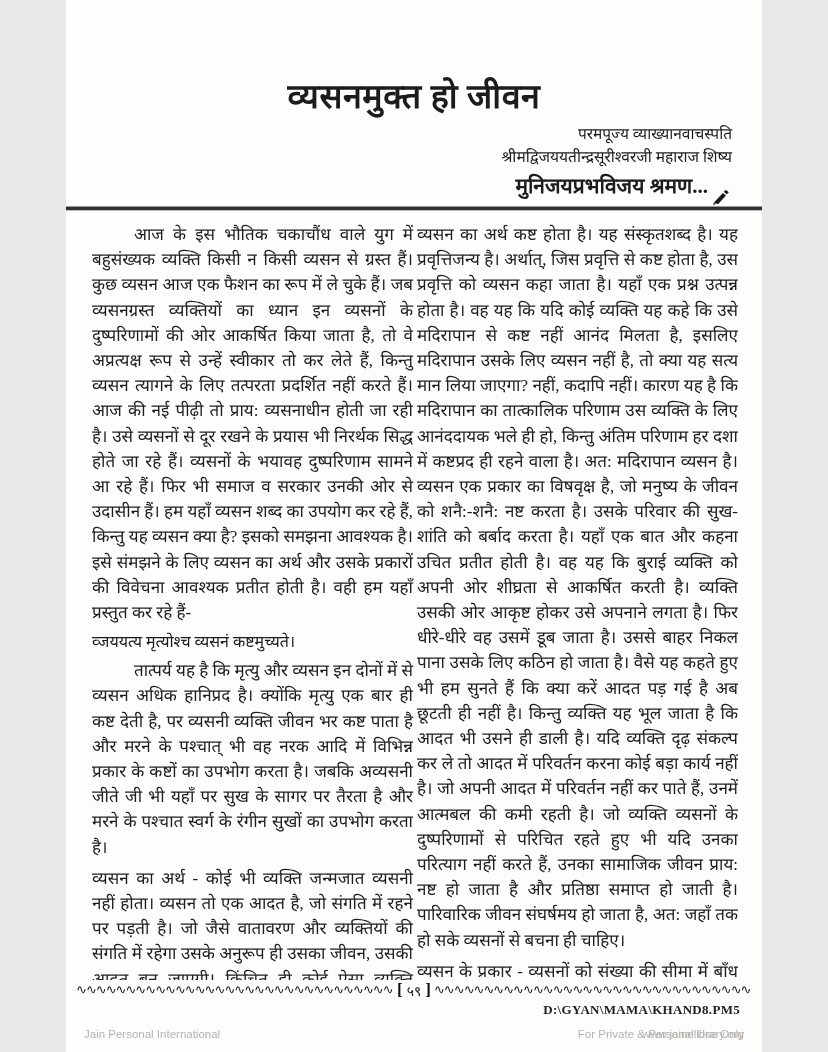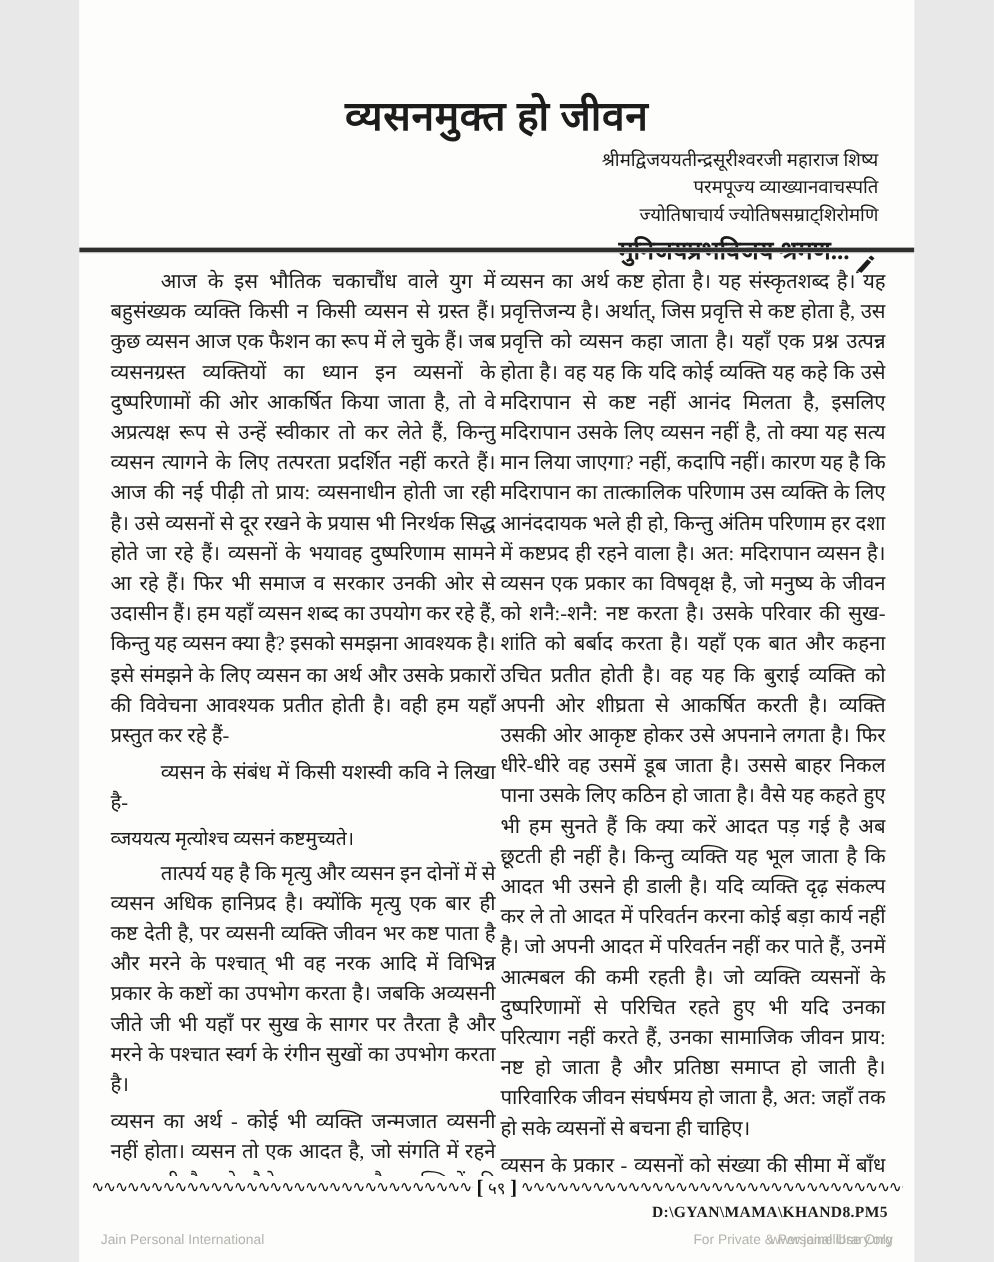--- a/index.html
+++ b/index.html
@@ -84,41 +84,39 @@
   .footer-row span{position:relative;z-index:1;background:transparent;}
 </style>
 </head>
 <body>
 
 <div class="page">
 
   <div class="title">व्यसनमुक्त हो जीवन</div>
 
   <div class="authors">
+    <div>परमपूज्य व्याख्यानवाचस्पति</div>
     <div>श्रीमद्विजययतीन्द्रसूरीश्वरजी महाराज शिष्य</div>
-    <div>परमपूज्य व्याख्यानवाचस्पति</div>
-    <div>ज्योतिषाचार्य ज्योतिषसम्राट्शिरोमणि</div>
     <div class="big">
       <span>मुनिजयप्रभविजय श्रमण...</span>
       <span class="pen">
         <svg viewBox="0 0 24 20" xmlns="http://www.w3.org/2000/svg">
           <path d="M2 17 L13 5 L17 8 L7 19 Z" fill="#1c1c1c"></path>
           <path d="M14 3.5 L18 6.5 L20.5 4 L17 1.2 Z" fill="#1c1c1c"></path>
           <path d="M2 17 L4.5 18.8 L1 20 Z" fill="#1c1c1c"></path>
         </svg>
       </span>
     </div>
   </div>
 
   <div class="rule"></div>
 
   <div class="body">
     <div class="col">
       <p class="indent">आज के इस भौतिक चकाचौंध वाले युग में बहुसंख्यक व्यक्ति किसी न किसी व्यसन से ग्रस्त हैं। कुछ व्यसन आज एक फैशन का रूप में ले चुके हैं। जब व्यसनग्रस्त व्यक्तियों का ध्यान इन व्यसनों के दुष्परिणामों की ओर आकर्षित किया जाता है, तो वे अप्रत्यक्ष रूप से उन्हें स्वीकार तो कर लेते हैं, किन्तु व्यसन त्यागने के लिए तत्परता प्रदर्शित नहीं करते हैं। आज की नई पीढ़ी तो प्राय: व्यसनाधीन होती जा रही है। उसे व्यसनों से दूर रखने के प्रयास भी निरर्थक सिद्ध होते जा रहे हैं। व्यसनों के भयावह दुष्परिणाम सामने आ रहे हैं। फिर भी समाज व सरकार उनकी ओर से उदासीन हैं। हम यहाँ व्यसन शब्द का उपयोग कर रहे हैं, किन्तु यह व्यसन क्या है? इसको समझना आवश्यक है। इसे संमझने के लिए व्यसन का अर्थ और उसके प्रकारों की विवेचना आवश्यक प्रतीत होती है। वही हम यहाँ प्रस्तुत कर रहे हैं-</p>
-      <p class="indent gap">व्यसन के संबंध में किसी यशस्वी कवि ने लिखा है-</p>
       <p class="verse">
         </p>
         <div>व्जययत्य मृत्योश्च व्यसनं कष्टमुच्यते।</div>
       <p></p>
       <p class="indent gap">तात्पर्य यह है कि मृत्यु और व्यसन इन दोनों में से व्यसन अधिक हानिप्रद है। क्योंकि मृत्यु एक बार ही कष्ट देती है, पर व्यसनी व्यक्ति जीवन भर कष्ट पाता है और मरने के पश्चात् भी वह नरक आदि में विभिन्न प्रकार के कष्टों का उपभोग करता है। जबकि अव्यसनी जीते जी भी यहाँ पर सुख के सागर पर तैरता है और मरने के पश्चात स्वर्ग के रंगीन सुखों का उपभोग करता है।</p>
       <p class="gap">व्यसन का अर्थ - कोई भी व्यक्ति जन्मजात व्यसनी नहीं होता। व्यसन तो एक आदत है, जो संगति में रहने पर पड़ती है। जो जैसे वातावरण और व्यक्तियों की संगति में रहेगा उसके अनुरूप ही उसका जीवन, उसकी आदत बन जाएगी। किंचित् ही कोई ऐसा व्यक्ति मिलेगा जो काजल की कोटरी में रहकर भी बेदाग निकल आए। जब व्यसन के अर्थ पर आते हैं तो</p>
     </div>
     <div class="col">
       <p>व्यसन का अर्थ कष्ट होता है। यह संस्कृतशब्द है। यह प्रवृत्तिजन्य है। अर्थात्, जिस प्रवृत्ति से कष्ट होता है, उस प्रवृत्ति को व्यसन कहा जाता है। यहाँ एक प्रश्न उत्पन्न होता है। वह यह कि यदि कोई व्यक्ति यह कहे कि उसे मदिरापान से कष्ट नहीं आनंद मिलता है, इसलिए मदिरापान उसके लिए व्यसन नहीं है, तो क्या यह सत्य मान लिया जाएगा? नहीं, कदापि नहीं। कारण यह है कि मदिरापान का तात्कालिक परिणाम उस व्यक्ति के लिए आनंददायक भले ही हो, किन्तु अंतिम परिणाम हर दशा में कष्टप्रद ही रहने वाला है। अत: मदिरापान व्यसन है। व्यसन एक प्रकार का विषवृक्ष है, जो मनुष्य के जीवन को शनै:-शनै: नष्ट करता है। उसके परिवार की सुख-शांति को बर्बाद करता है। यहाँ एक बात और कहना उचित प्रतीत होती है। वह यह कि बुराई व्यक्ति को अपनी ओर शीघ्रता से आकर्षित करती है। व्यक्ति उसकी ओर आकृष्ट होकर उसे अपनाने लगता है। फिर धीरे-धीरे वह उसमें डूब जाता है। उससे बाहर निकल पाना उसके लिए कठिन हो जाता है। वैसे यह कहते हुए भी हम सुनते हैं कि क्या करें आदत पड़ गई है अब छूटती ही नहीं है। किन्तु व्यक्ति यह भूल जाता है कि आदत भी उसने ही डाली है। यदि व्यक्ति दृढ़ संकल्प कर ले तो आदत में परिवर्तन करना कोई बड़ा कार्य नहीं है। जो अपनी आदत में परिवर्तन नहीं कर पाते हैं, उनमें आत्मबल की कमी रहती है। जो व्यक्ति व्यसनों के दुष्परिणामों से परिचित रहते हुए भी यदि उनका परित्याग नहीं करते हैं, उनका सामाजिक जीवन प्राय: नष्ट हो जाता है और प्रतिष्ठा समाप्त हो जाती है। पारिवारिक जीवन संघर्षमय हो जाता है, अत: जहाँ तक हो सके व्यसनों से बचना ही चाहिए।</p>
       <p class="gap">व्यसन के प्रकार - व्यसनों को संख्या की सीमा में बाँध पाना सरल नहीं है। कारण कि प्रत्येक वह आदत जो परिवार में संघर्ष को जन्म देती है, समाज में प्रतिष्ठा को ठेस पहुँचाती है, व्यसन की श्रेणी में आती है। फिर भी विद्वानों ने व्यसन में भेद, प्रकार बताए हैं। वैदिक ग्रंथों में अठारह प्रकार के व्यसन बताते हुए</p>

